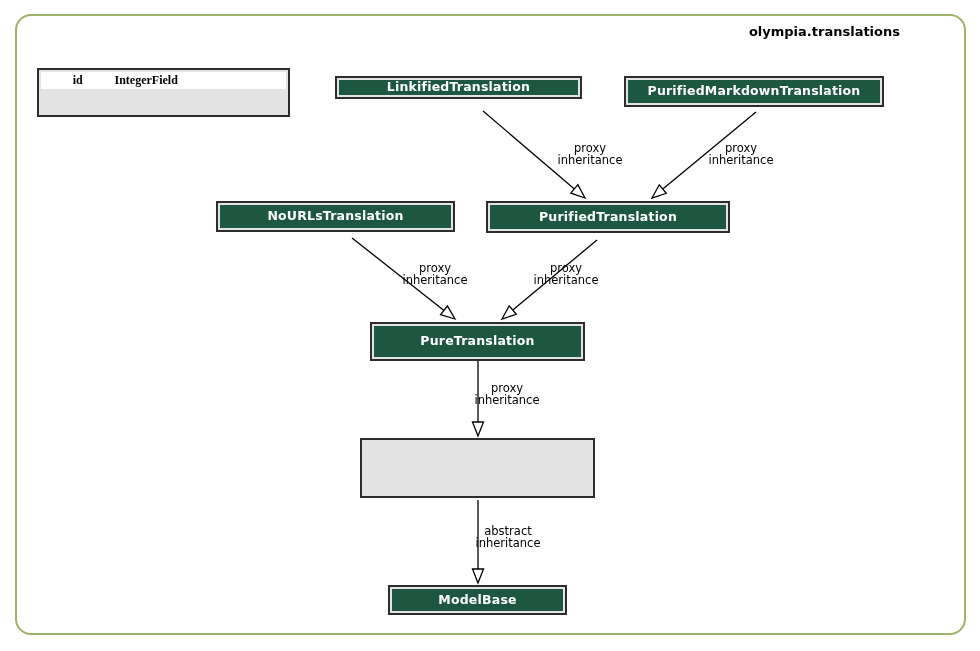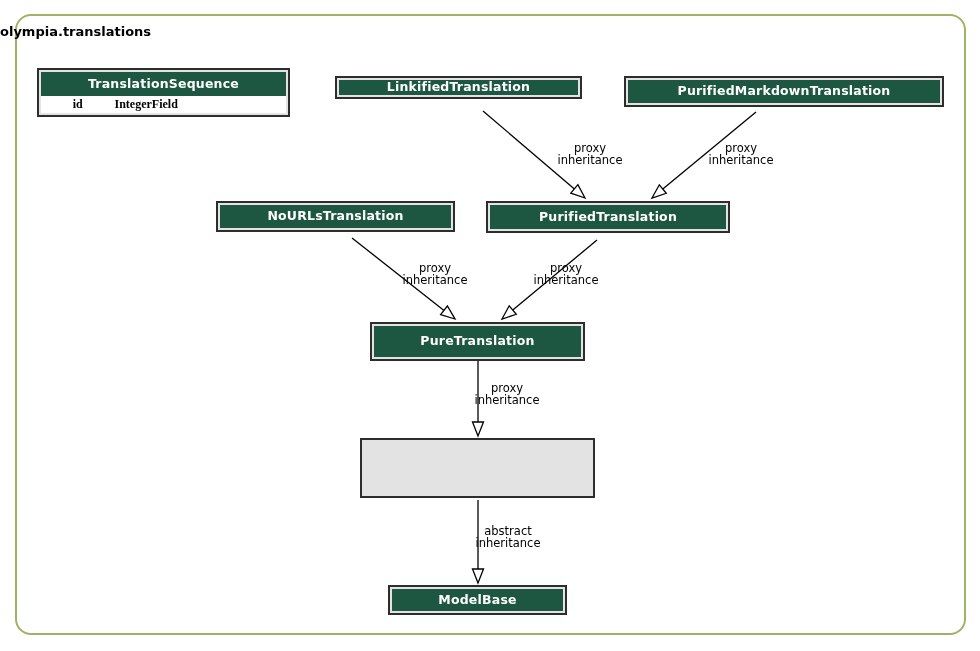--- a/index.html
+++ b/index.html
@@ -1,18 +1,18 @@
 <!DOCTYPE html>
 <html style="--header_green: #1e5741; --frame: #9db365; --node_border: #2d2d2d;"><head>
 <meta charset="utf-8">
 <style>
   html,body{margin:0;padding:0;background:#fff;}
   body{width:980px;height:651px;position:relative;font-family:"DejaVu Sans",sans-serif;overflow:hidden;}
   .frame{position:absolute;left:15px;top:14px;width:947px;height:617px;border:2px solid var(--frame,#9db365);border-radius:16px;background:#fff;}
-  .title{position:absolute;left:0;top:24px;width:900px;text-align:left;font-size:13px;font-weight:bold;color:#000;}
+  .title{position:absolute;left:0;top:24px;width:900px;text-align:right;font-size:13px;font-weight:bold;color:#000;}
   .node{position:absolute;box-sizing:border-box;display:flex;flex-direction:column;border:2px solid var(--node_border,#2d2d2d);background:#e3e3e3;padding:2px;}
   .hdr{background:var(--header_green,#1e5741);color:#fff;flex:1;display:flex;flex-direction:column;align-items:center;justify-content:center;font-weight:bold;font-size:12.5px;line-height:1.18;letter-spacing:.2px;}
   .sub{font-style:italic;}
   .frow{background:#fff;height:17px;display:flex;align-items:center;font-size:12px;font-weight:bold;color:#000;font-family:Liberation Serif, serif;}
   .fname{width:30%;text-align:center;}
   .ftype{width:70%;text-align:left;}
   .elabel{position:absolute;transform:translateX(-50%);white-space:pre-line;text-align:center;font-size:11.5px;line-height:1.08;color:#000;}
   svg.edges{position:absolute;left:0;top:0;pointer-events:none;}
   svg.edges line{stroke:#000;stroke-width:1.3;}
   svg.edges polygon{fill:#fff;stroke:#000;stroke-width:1.3;}
@@ -32,36 +32,33 @@
   <polygon points="455,319 440.6,314.7 447.4,306"></polygon>
   <line x1="597" y1="240" x2="512.8" y2="310.1"></line>
   <polygon points="502,319 509.2,305.8 516.3,314.3"></polygon>
   <line x1="478" y1="356" x2="478" y2="422"></line>
   <polygon points="478,436 472.5,422 483.5,422"></polygon>
   <line x1="478" y1="500" x2="478" y2="569"></line>
   <polygon points="478,583 472.5,569 483.5,569"></polygon>
 </svg>
 
 <div class="node" style="left:37px;top:68px;width:253px;height:49px">
-  <div class="hdr">
-    <span>TranslationSequence</span>
-  </div>
   <div class="frow">
     <span class="fname">id</span>
     <span class="ftype">IntegerField</span>
   </div>
 </div>
 
 <div class="node" style="left:335px;top:76px;width:247px;height:23px">
   <div class="hdr">
     <span>LinkifiedTranslation</span>
   </div>
 </div>
 
-<div class="node" style="left:624px;top:76px;width:320px;height:31px">
+<div class="node" style="left:624px;top:76px;width:260px;height:31px">
   <div class="hdr">
     <span>PurifiedMarkdownTranslation</span>
   </div>
 </div>
 
 <div class="node" style="left:216px;top:201px;width:239px;height:31px">
   <div class="hdr">
     <span>NoURLsTranslation</span>
   </div>
 </div>

